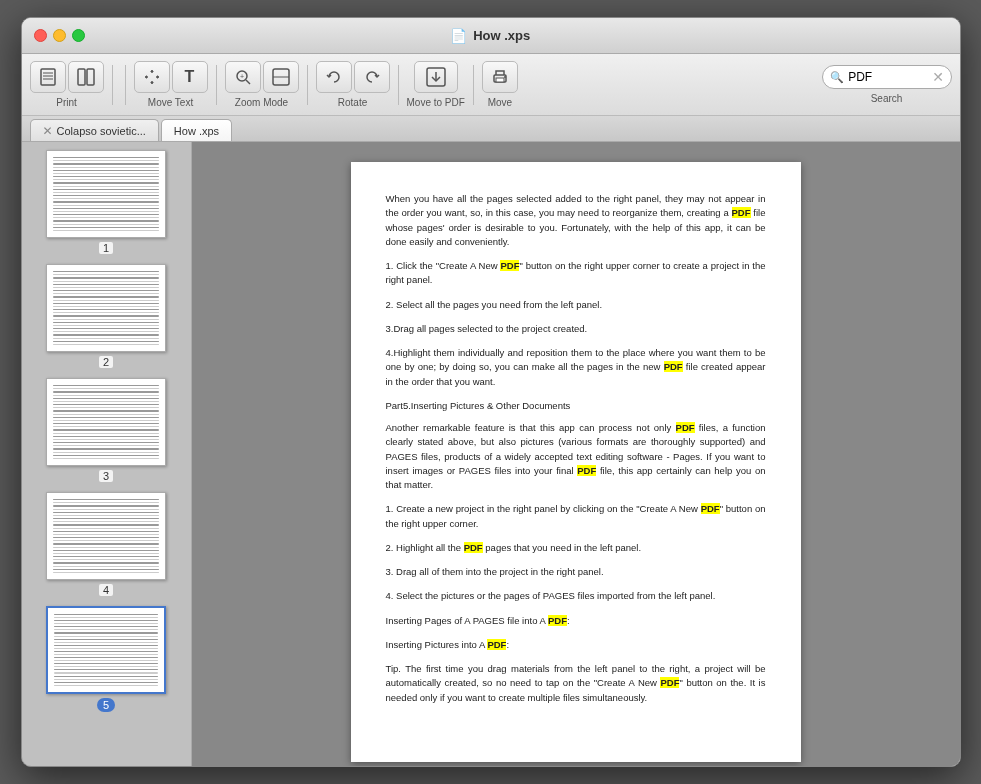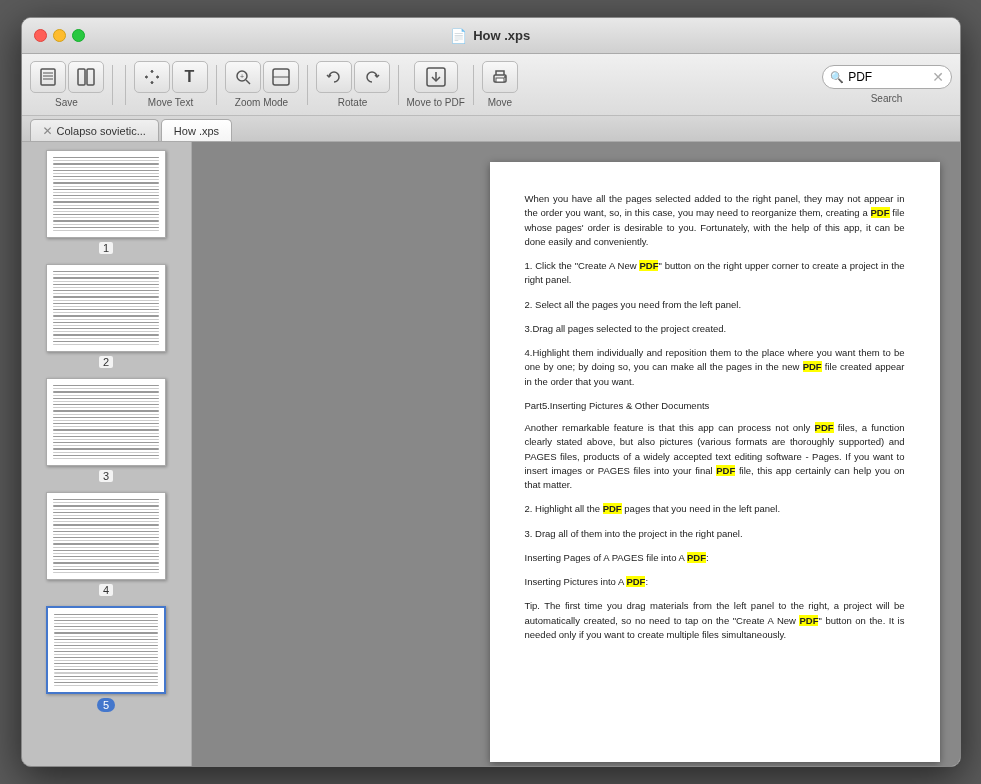--- a/index.html
+++ b/index.html
@@ -221,21 +221,21 @@
       color: white;
       border-radius: 10px;
       padding: 1px 6px;
     }
     
     .doc-area {
       flex: 1;
       background: #888;
       overflow-y: auto;
       display: flex;
-      justify-content: flex-end;
+      justify-content: center;
       padding: 20px;
     }
     .doc-area::-webkit-scrollbar { width: 12px; }
     .doc-area::-webkit-scrollbar-track { background: #777; }
     .doc-area::-webkit-scrollbar-thumb { background: #aaa; border-radius: 4px; }
     .page-content {
       width: 450px;
       background: white;
       padding: 30px 35px;
       box-shadow: 0 2px 8px rgba(0,0,0,0.4);
@@ -286,21 +286,21 @@
               <line x1="4" y1="11" x2="14" y2="11" stroke="#555" stroke-width="1"></line>
             </svg>
         </div>
         <div class="tb-btn" title="Two Page View">
           <svg width="18" height="18" viewBox="0 0 18 18">
               <rect x="1" y="1" width="7" height="16" rx="1" fill="none" stroke="#555" stroke-width="1.5"></rect>
               <rect x="10" y="1" width="7" height="16" rx="1" fill="none" stroke="#555" stroke-width="1.5"></rect>
             </svg>
         </div>
       </div>
-      <div class="toolbar-group-label">Save</div>
+      <div class="toolbar-group-label">Print</div>
     </div>
 
     <div class="tb-separator"></div>
 
 
     <div class="tb-separator"></div>
 
     <div class="toolbar-group">
       <div class="toolbar-buttons">
         <div class="tb-btn" title="Move">
@@ -584,21 +584,23 @@
           When you have all the pages selected added to the right panel, they may not appear in the order you want, so, in this case, you may need to reorganize them, creating a <span class="highlight">PDF</span> file whose pages' order is desirable to you. Fortunately, with the help of this app, it can be done easily and conveniently.
         </p>
         <p>1. Click the "Create A New <span class="highlight">PDF</span>" button on the right upper corner to create a project in the right panel.</p>
         <p>2. Select all the pages you need from the left panel.</p>
         <p>3.Drag all pages selected to the project created.</p>
         <p>4.Highlight them individually and reposition them to the place where you want them to be one by one; by doing so, you can make all the pages in the new <span class="highlight">PDF</span> file created appear in the order that you want.</p>
         <p class="section-title">Part5.Inserting Pictures &amp; Other Documents</p>
         <p>
           Another remarkable feature is that this app can process not only <span class="highlight">PDF</span> files, a function clearly stated above, but also pictures (various formats are thoroughly supported) and PAGES files, products of a widely accepted text editing software - Pages. If you want to insert images or PAGES files into your final <span class="highlight">PDF</span> file, this app certainly can help you on that matter.
         </p>
+        <p>1. Create a new project in the right panel by clicking on the "Create A New <span class="highlight">PDF</span>" button on the right upper corner.</p>
         <p>2. Highlight all the <span class="highlight">PDF</span> pages that you need in the left panel.</p>
         <p>3. Drag all of them into the project in the right panel.</p>
+        <p>4. Select the pictures or the pages of PAGES files imported from the left panel.</p>
         <p>Inserting Pages of A PAGES file into A <span class="highlight">PDF</span>:</p>
         <p>Inserting Pictures into A <span class="highlight">PDF</span>:</p>
         <p>Tip. The first time you drag materials from the left panel to the right, a project will be automatically created, so no need to tap on the "Create A New <span class="highlight">PDF</span>" button on the. It is needed only if you want to create multiple  files simultaneously.</p>
       </div>
     </div>
   </div>
 </div>
 
 </body></html>

